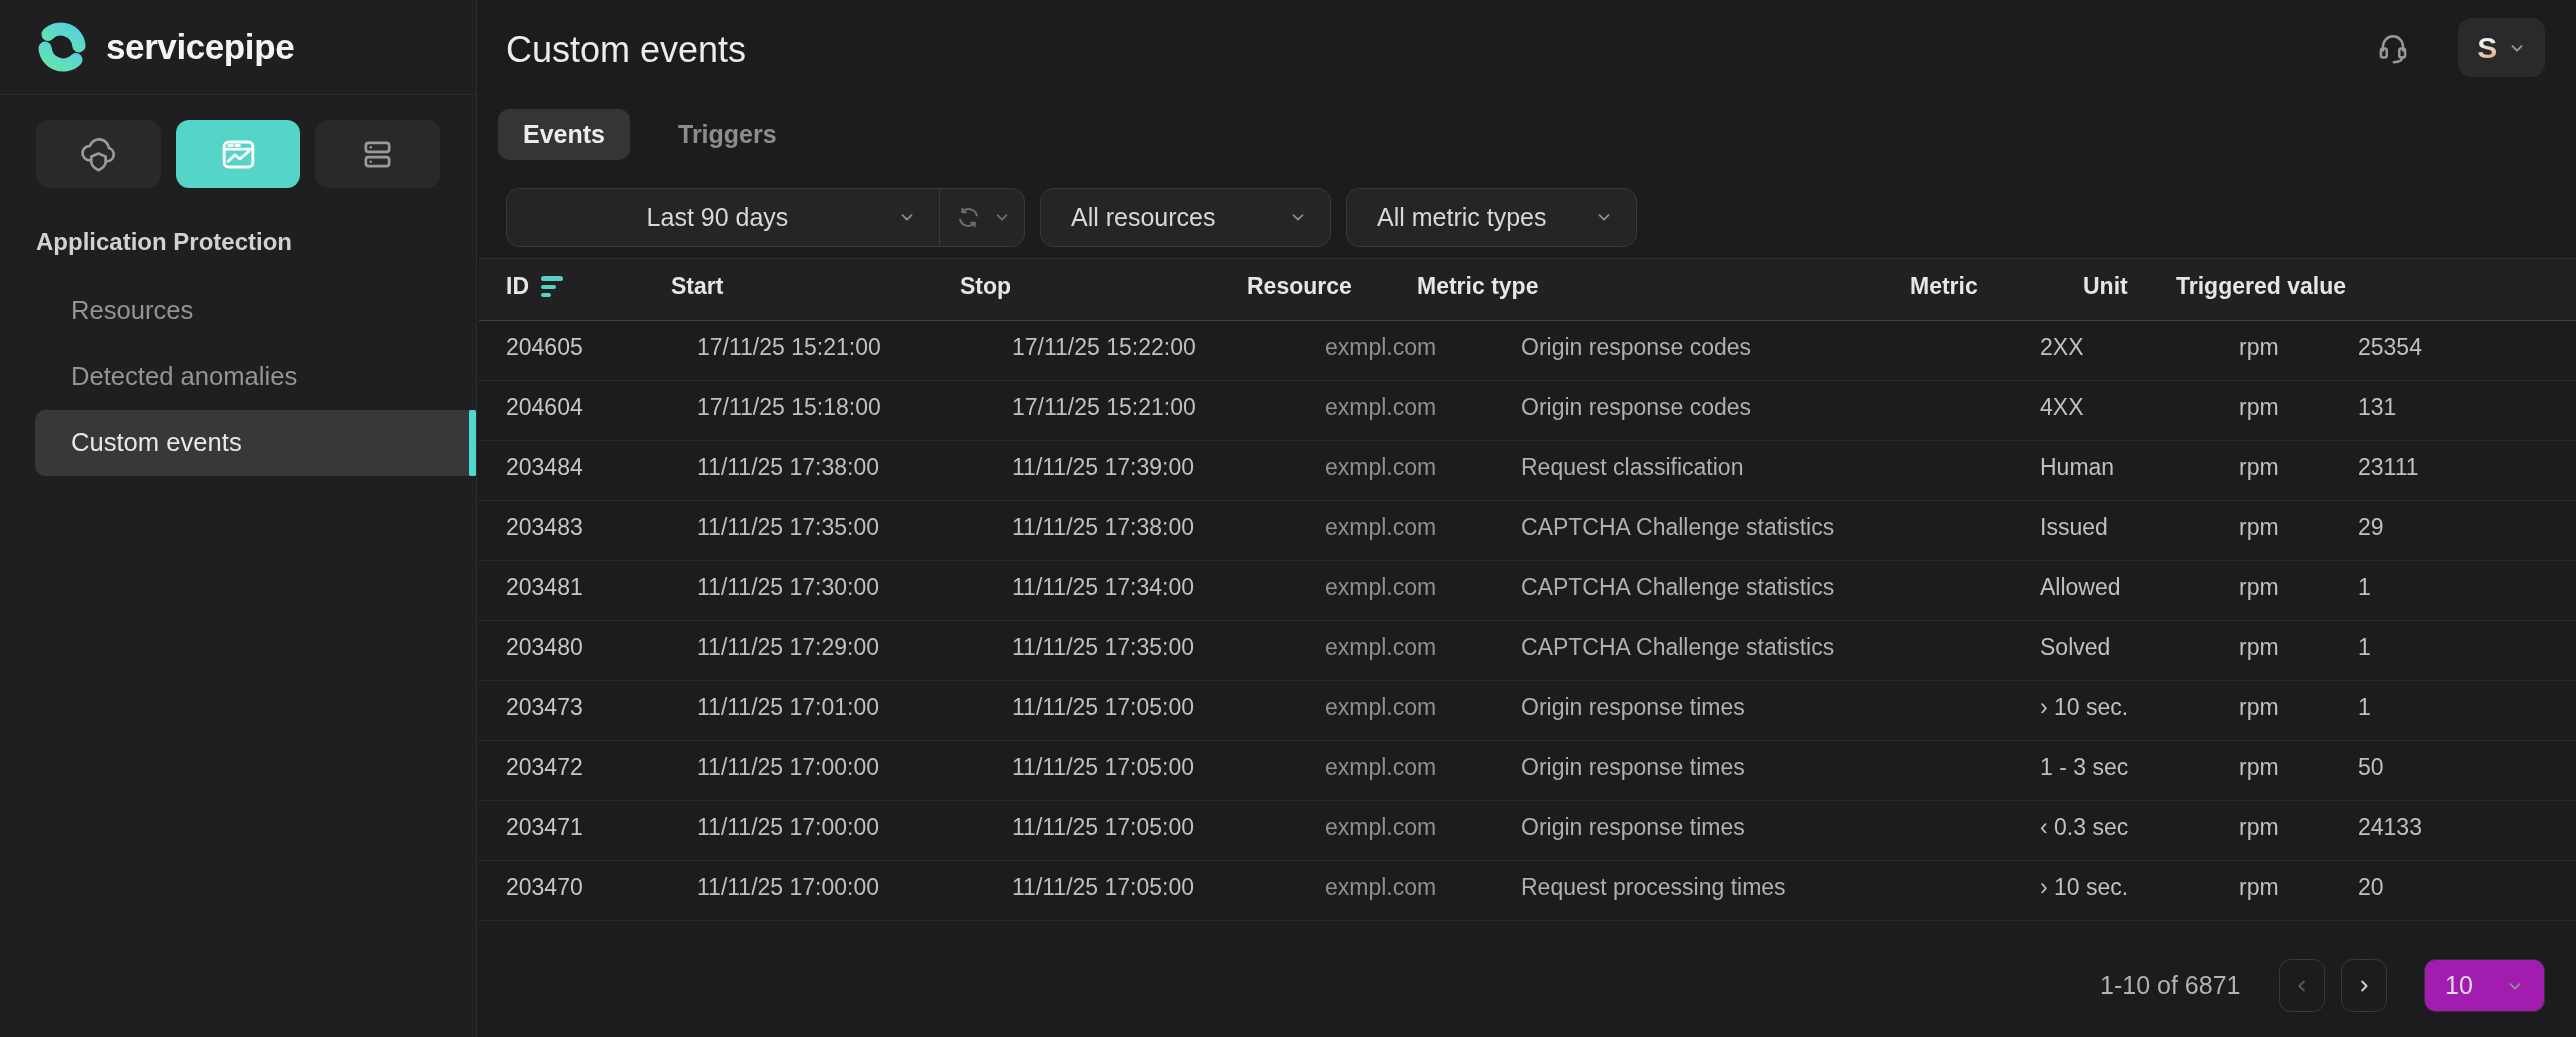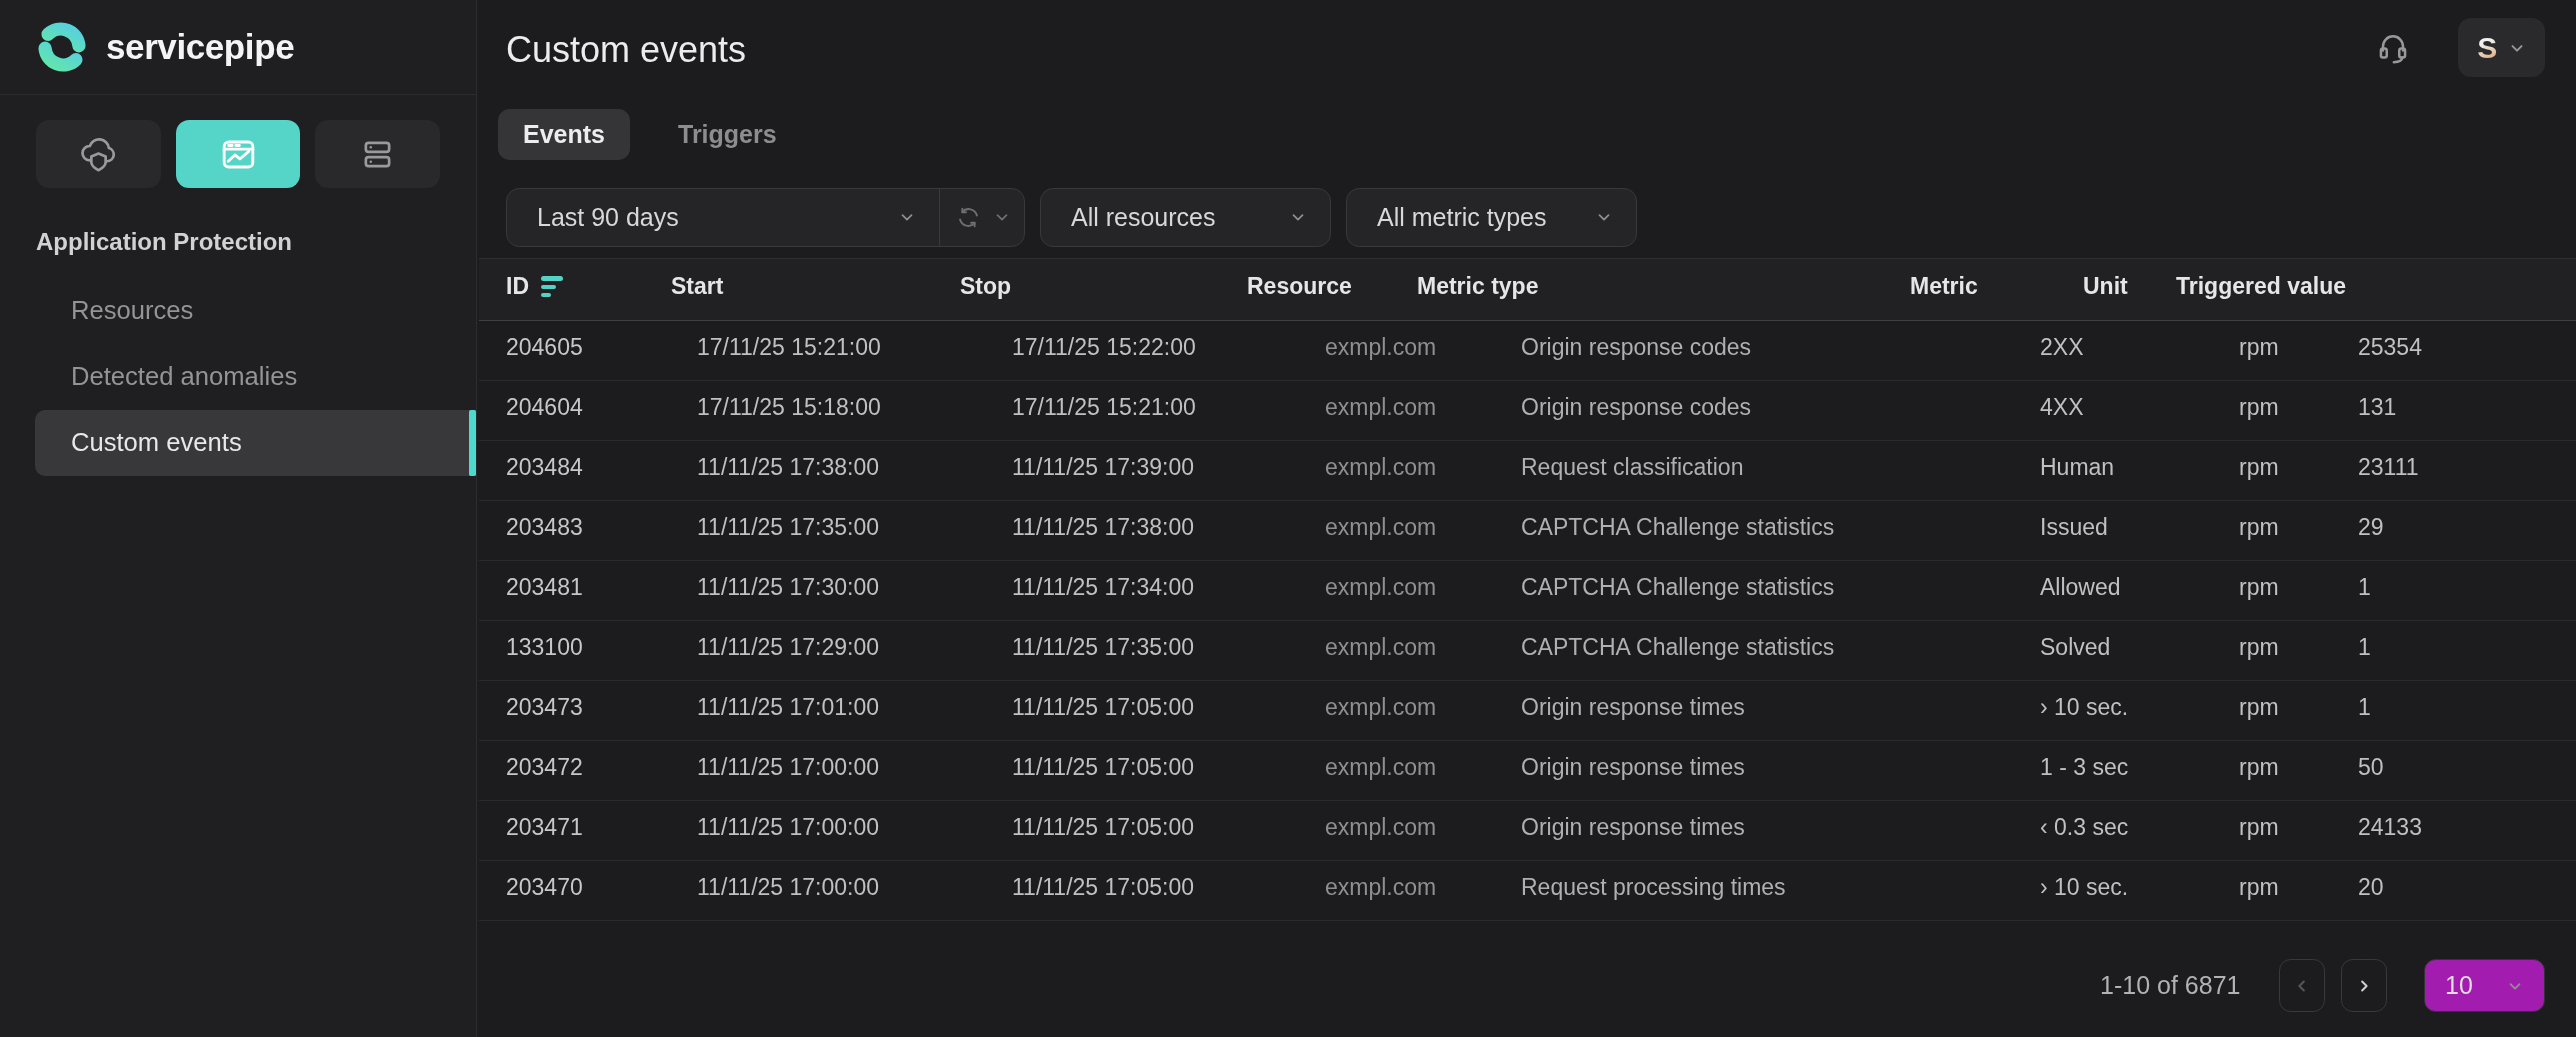--- a/index.html
+++ b/index.html
@@ -73,21 +73,21 @@
   }
   .tab.active { background:#353537; color:#ededef; }
   .tab + .tab { margin-left:23px; }
   
   .filters { display:flex; margin:28px 0 0 27px; gap:15px; }
   .filter-group {
     height:59px; background:#252527; border:1.7px solid #39393b; border-radius:13.2px;
     display:flex; align-items:center;
   }
   .fg-range { width:519px; }
-  .range-select { flex:1 1 auto; display:flex; align-items:center; height:100%; cursor:pointer; padding:0 23px 0 30px; }
+  .range-select { flex:1 1 auto; display:flex; align-items:center; height:100%; cursor:pointer; padding:0 23px 0 30px;text-align:center; }
   .range-select .label { flex:1; font-size:25px; color:#d8d8da; }
   .refresh-wrap { width:85px; height:100%; border-left:1.7px solid #39393b;
     display:flex; align-items:center; justify-content:center; gap:8.3px; cursor:pointer; }
   .refresh-wrap svg.refresh { width:31px; height:31px; }
   .dd { width:291px; padding:0 23px 0 30px; cursor:pointer; }
   .dd .label { flex:1; font-size:25px; color:#d8d8da; }
   
   .table-wrap { margin-top:11.6px; }
   .grid {
     display:grid;
@@ -355,21 +355,21 @@
       <button class="chart-btn">
         <svg viewBox="0 0 32 32" fill="none" stroke="#98989a" stroke-width="2" stroke-linecap="round" stroke-linejoin="round">
           <path d="M7 5v21h21"></path>
           <path d="M11 21v-5.5L16 10l4 4.5 5-5V21z"></path>
         </svg>
       </button>
     </div>
   </div>
 
   <div class="grid tr">
-    <div class="td c-id">133100</div>
+    <div class="td c-id">203480</div>
     <div class="td c-start">11/11/25 17:29:00</div>
     <div class="td c-stop">11/11/25 17:35:00</div>
     <div class="td c-resource">exmpl.com</div>
     <div class="td c-mtype">CAPTCHA Challenge statistics</div>
     <div class="td c-metric">Solved</div>
     <div class="td c-unit">rpm</div>
     <div class="td c-value">1</div>
     <div class="td c-chart">
       <button class="chart-btn">
         <svg viewBox="0 0 32 32" fill="none" stroke="#98989a" stroke-width="2" stroke-linecap="round" stroke-linejoin="round">

